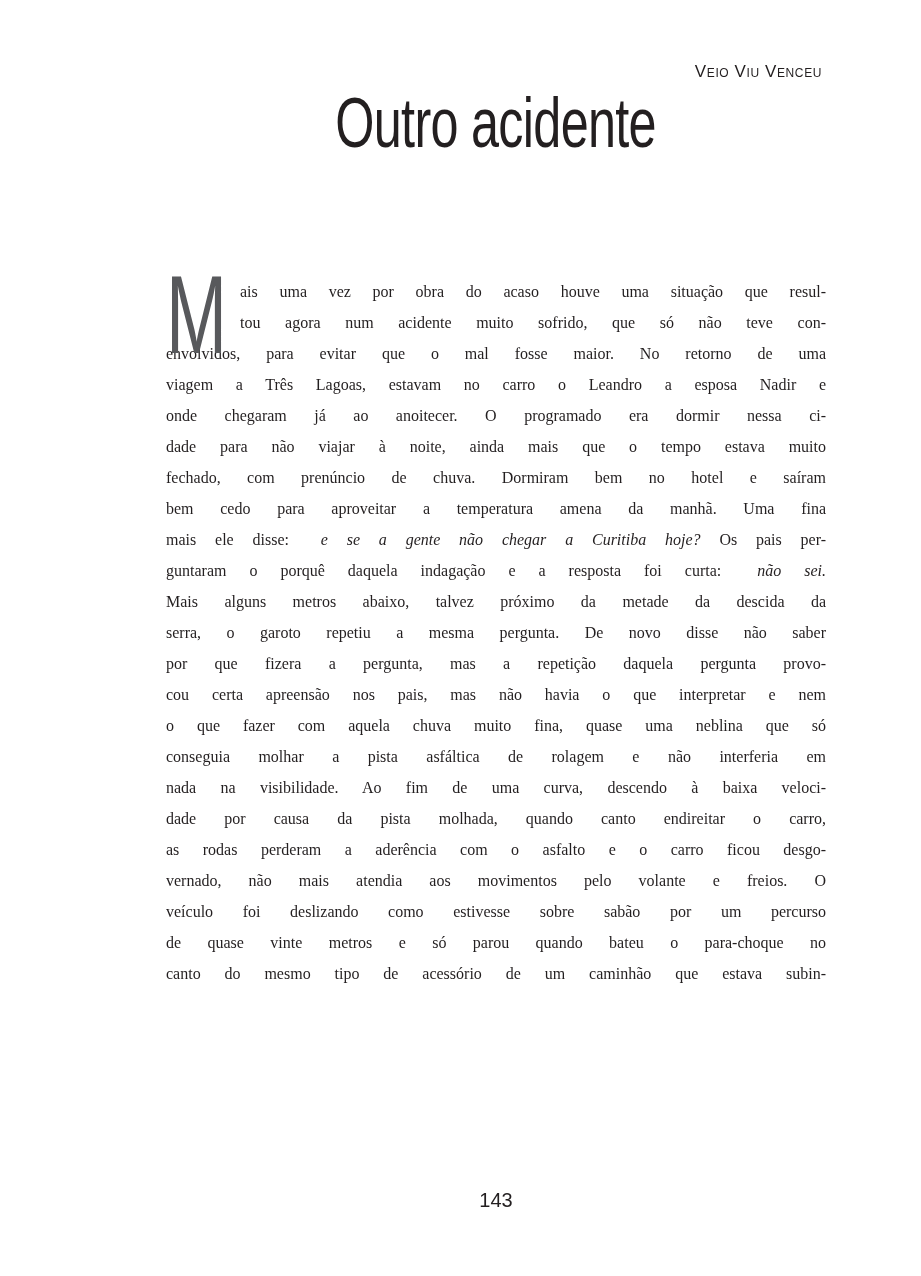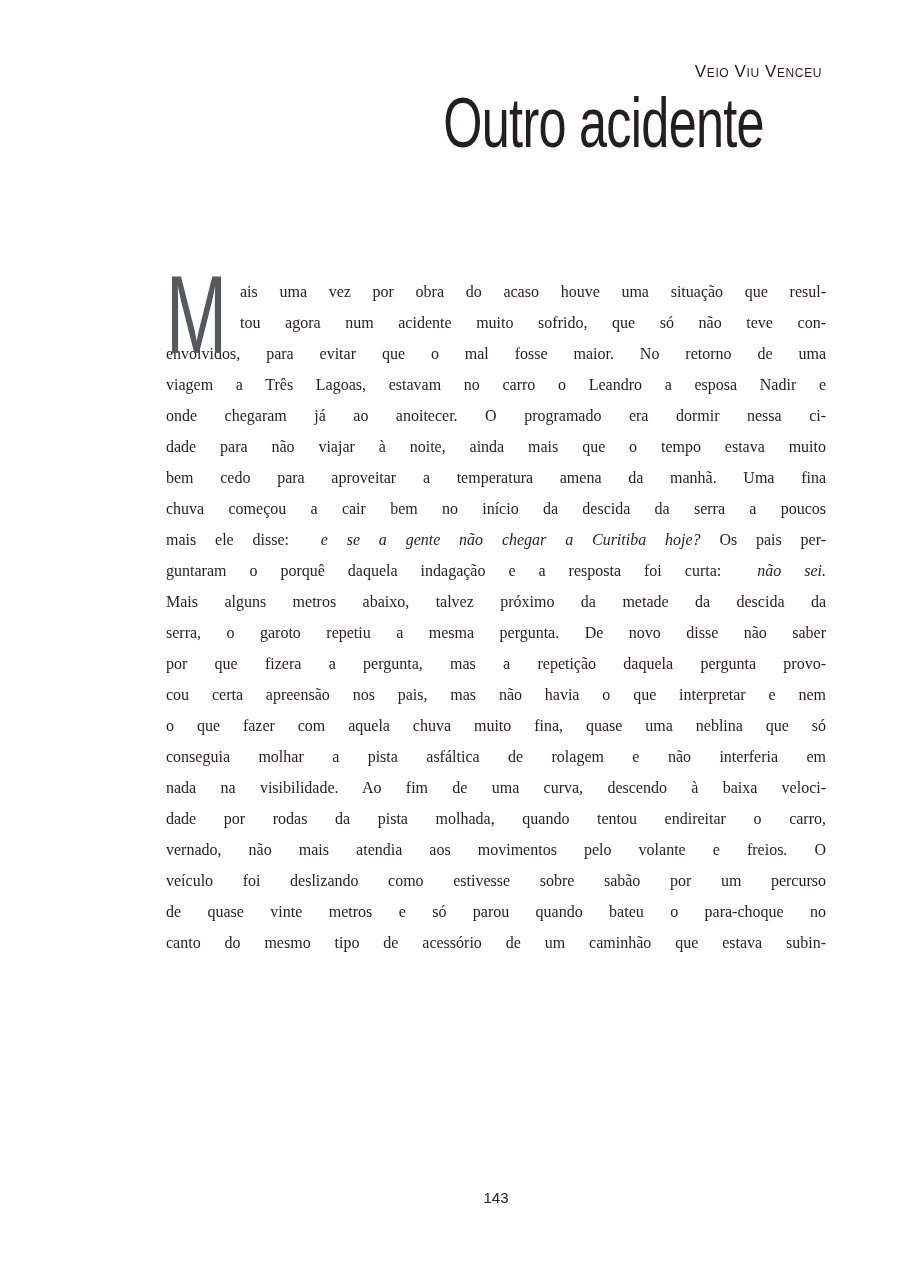--- a/index.html
+++ b/index.html
@@ -29,21 +29,21 @@
     font-variant: small-caps;
     font-size: 17px;
     letter-spacing: 0.6px;
     color: var(--text-color);
   }
   .chapter-title {
     position: absolute;
     top: 88px;
     left: 166px;
     width: 660px;
-    text-align: right;
+    text-align: center;
     white-space: nowrap;
   }
   .chapter-title .title-inner {
     display: inline-block;
     font-family: "Liberation Sans", sans-serif;
     font-size: 70px;
     line-height: 70px;
     font-weight: normal;
     letter-spacing: -1px;
     transform: scaleX(0.72);
@@ -84,21 +84,21 @@
     font-style: italic;
     margin-left: 13px;
   }
   .page-number {
     position: absolute;
     top: 1189px;
     left: 166px;
     width: 660px;
     text-align: center;
     font-family: "Liberation Sans", sans-serif;
-    font-size: 15px;
+    font-size: 20px;
     color: var(--text-color);
   }
 </style>
 </head>
 <body>
 
 <div class="page">
 
   <div class="running-head">Veio Viu Venceu</div>
 
@@ -106,32 +106,33 @@
 
   <div class="body-block">
     <span class="drop-cap">M</span>
     <div>
         <div class="text-line indented"><span>ais uma vez por obra do acaso houve uma situação que resul-</span></div>
         <div class="text-line indented"><span>tou agora num acidente muito sofrido, que só não teve con-</span></div>
         <div class="text-line"><span>envolvidos, para evitar que o mal fosse maior. No retorno de uma</span></div>
         <div class="text-line"><span>viagem a Três Lagoas, estavam no carro o Leandro a esposa Nadir e</span></div>
         <div class="text-line"><span>onde chegaram já ao anoitecer. O programado era dormir nessa ci-</span></div>
         <div class="text-line"><span>dade para não viajar à noite, ainda mais que o tempo estava muito</span></div>
+        <div class="text-line"><span>fechado, com prenúncio de chuva. Dormiram bem no hotel e saíram</span></div>
         <div class="text-line"><span>bem cedo para aproveitar a temperatura amena da manhã. Uma fina</span></div>
-        <div class="text-line"><span>chuva começou a cair bem no início da descida da serra a poucos</span></div>
         <div class="text-line"><span>mais ele disse: </span><span class="italic">e se a gente não chegar a Curitiba hoje?</span><span> Os pais per-</span></div>
         <div class="text-line"><span>guntaram o porquê daquela indagação e a resposta foi curta: </span><span class="italic">não sei.</span></div>
         <div class="text-line"><span>Mais alguns metros abaixo, talvez próximo da metade da descida da</span></div>
         <div class="text-line"><span>serra, o garoto repetiu a mesma pergunta. De novo disse não saber</span></div>
         <div class="text-line"><span>por que fizera a pergunta, mas a repetição daquela pergunta provo-</span></div>
         <div class="text-line"><span>cou certa apreensão nos pais, mas não havia o que interpretar e nem</span></div>
         <div class="text-line"><span>o que fazer com aquela chuva muito fina, quase uma neblina que só</span></div>
         <div class="text-line"><span>conseguia molhar a pista asfáltica de rolagem e não interferia em</span></div>
         <div class="text-line"><span>nada na visibilidade. Ao fim de uma curva, descendo à baixa veloci-</span></div>
-        <div class="text-line"><span>dade por rodas da pista molhada, quando tentou endireitar o carro,</span></div>
+        <div class="text-line"><span>dade por causa da pista molhada, quando canto endireitar o carro,</span></div>
+        <div class="text-line"><span>as rodas perderam a aderência com o asfalto e o carro ficou desgo-</span></div>
         <div class="text-line"><span>vernado, não mais atendia aos movimentos pelo volante e freios. O</span></div>
         <div class="text-line"><span>veículo foi deslizando como estivesse sobre sabão por um percurso</span></div>
         <div class="text-line"><span>de quase vinte metros e só parou quando bateu o para-choque no</span></div>
         <div class="text-line"><span>canto do mesmo tipo de acessório de um caminhão que estava subin-</span></div>
       </div>
   </div>
 
   <div class="page-number">143</div>
 
 </div>

